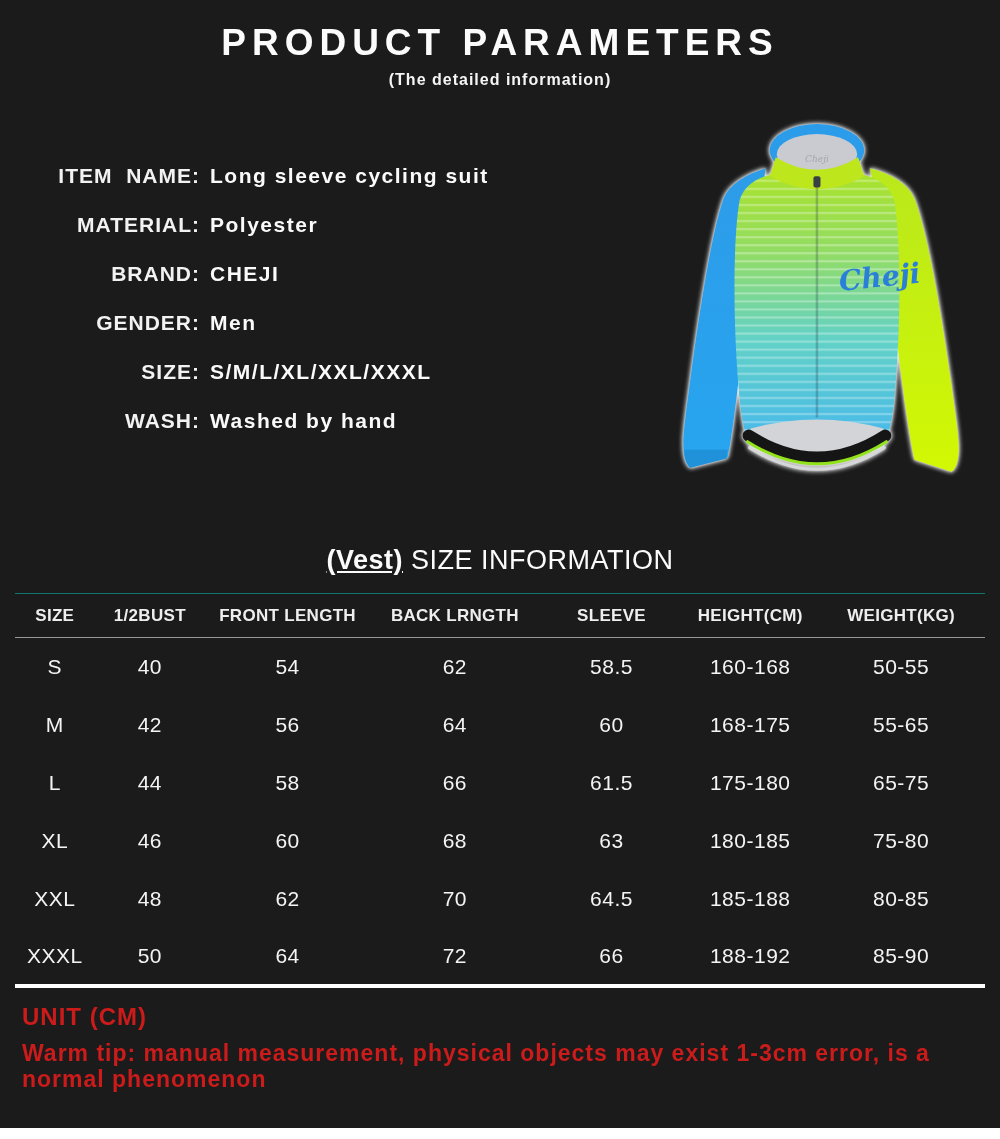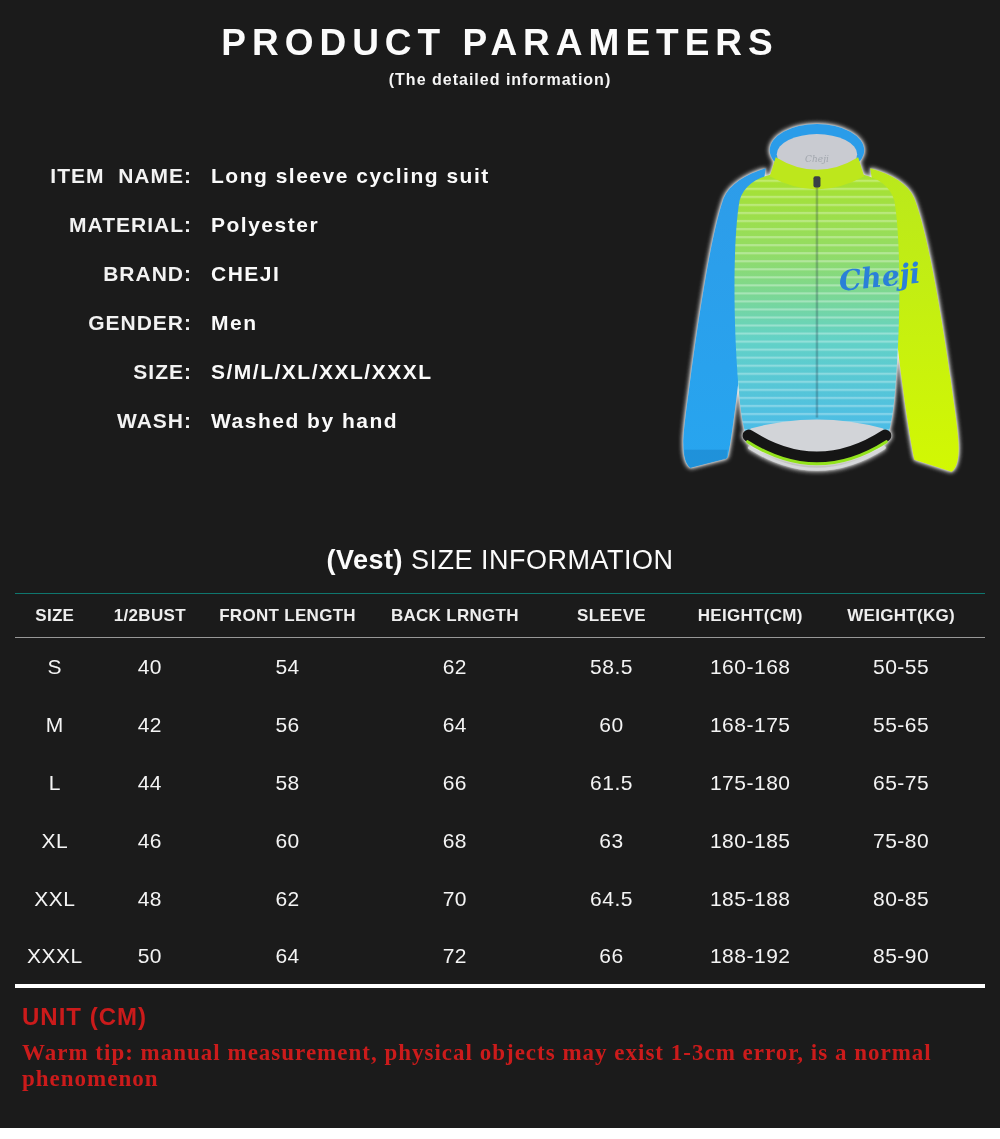--- a/index.html
+++ b/index.html
@@ -18,44 +18,44 @@
     font-size:37px;font-weight:800;letter-spacing:6px;
     color:#fbfbfb;
   }
   .page-subtitle{
     position:absolute;top:71px;left:0;width:100%;
     text-align:center;
     font-size:16px;font-weight:700;letter-spacing:1px;
     color:#f5f5f5;
   }
   
-  .details{position:absolute;top:151px;left:0;width:620px;}
+  .details{position:absolute;top:151px;left:8px;width:620px;}
   .detail-row{display:flex;align-items:center;height:49px;}
   .detail-label{
     width:192px;text-align:right;
     font-size:21px;font-weight:600;letter-spacing:1px;
     white-space:pre;color:#f2f2f2;
   }
   .detail-value{
-    margin-left:19px;
+    margin-left:10px;
     font-size:21px;font-weight:700;letter-spacing:1.5px;
     color:#fafafa;white-space:pre;
   }
   
   .jersey{
     position:absolute;left:653px;top:110px;width:347px;height:402px;
     filter:drop-shadow(0 0 2.5px rgba(255,255,255,.85)) drop-shadow(0 0 1px rgba(255,255,255,.8));
   }
   
   .size-title{
     position:absolute;top:545px;left:0;width:100%;
     text-align:center;font-size:27px;letter-spacing:.5px;color:#fbfbfb;
     font-weight:400;
   }
-  .size-title .bold{font-weight:700;}
+  .size-title .bold{font-weight:700;text-decoration:underline;}
   table.size-table{
     position:absolute;top:593px;left:15px;width:970px;
     border-collapse:collapse;table-layout:fixed;
   }
   .size-table thead tr{
     height:44px;
     border-top:1px solid #0f766e;
     border-bottom:1px solid #989898;
   }
   .size-table th{
@@ -255,16 +255,16 @@
           <td>64</td>
           <td>72</td>
           <td>66</td>
           <td>188-192</td>
           <td>85-90</td>
         </tr>
       </tbody>
   </table>
 
   <div class="unit-note" style="color: rgb(203, 27, 27);">UNIT (CM)</div>
-  <div class="warm-tip" style="color: rgb(203, 27, 27); font-family: Liberation Serif, serif;">Warm tip: manual measurement, physical objects may exist 1-3cm error, is a normal phenomenon</div>
+  <div class="warm-tip" style="color: rgb(203, 27, 27);">Warm tip: manual measurement, physical objects may exist 1-3cm error, is a normal phenomenon</div>
 
   <div class="bottom-strip"></div>
 </div>
 
 </body></html>

